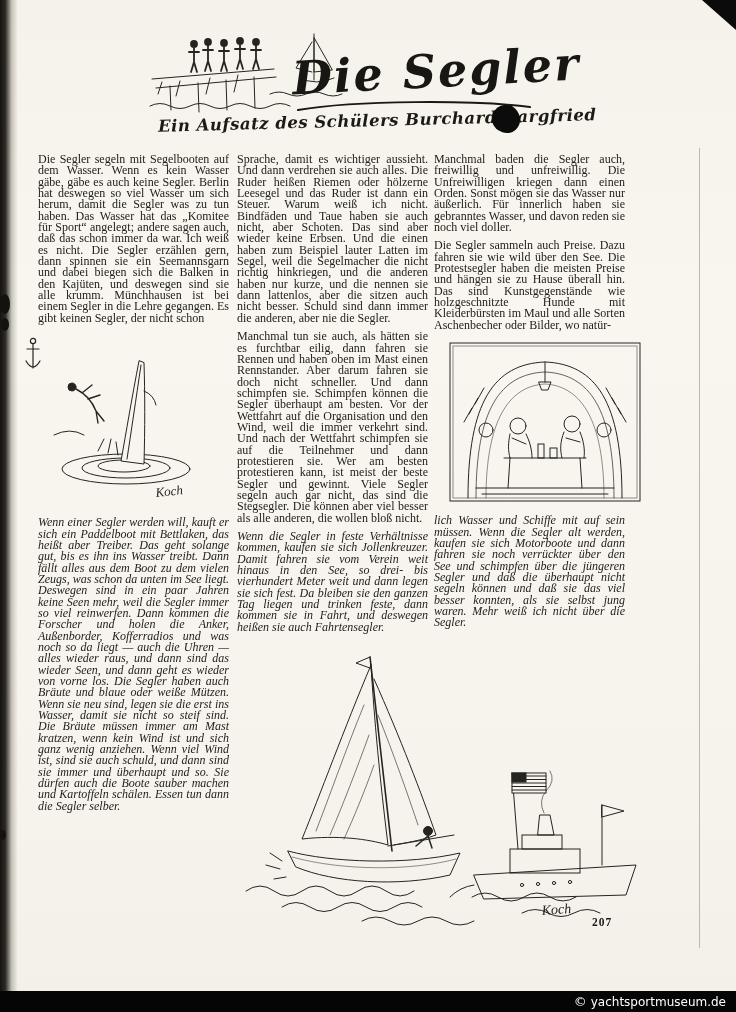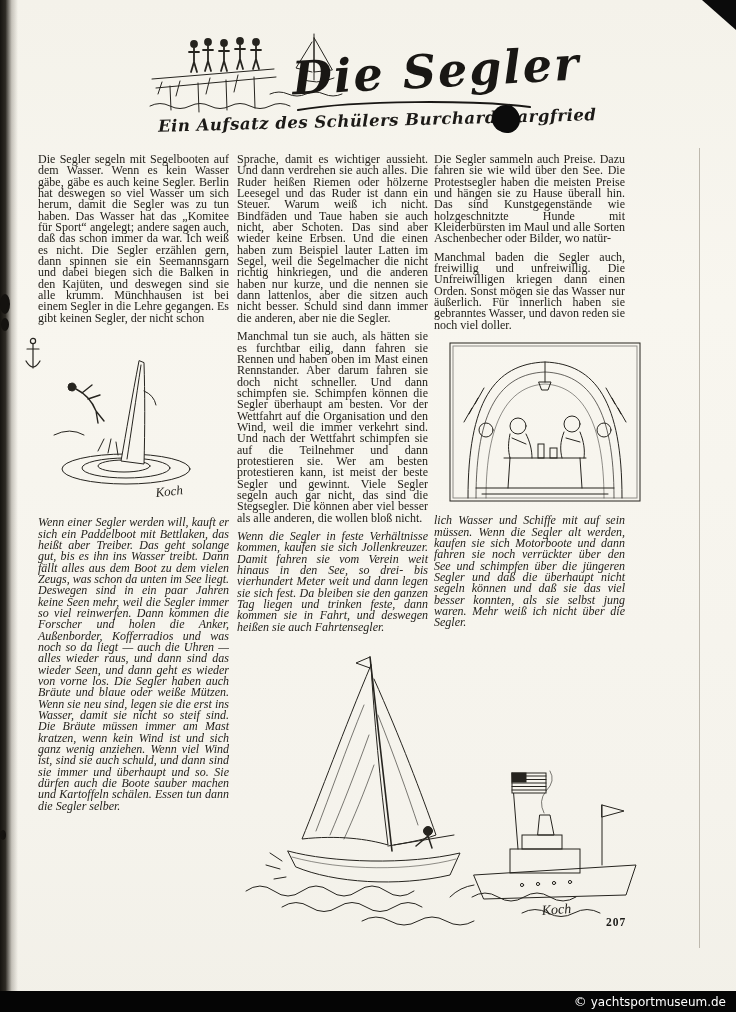--- a/index.html
+++ b/index.html
@@ -63,21 +63,21 @@
   .illu-capsize { margin:4px 0 6px 0; }
   .illu-cabin { margin:6px 0 7px 12px; }
   .illu-regatta { position:absolute; left:222px; top:645px; }
   .illu-anchor { position:absolute; left:24px; top:336px; }
 
   svg .sig {
     font-family:"Liberation Serif", serif; font-style:italic; fill:#26241f;
   }
 
   .page-number {
-    position:absolute; left:592px; top:916px; width:48px; text-align:center;
+    position:absolute; left:592px; top:916px; width:48px; text-align:left;
     font-size:11.5px; letter-spacing:1px; color:#1c1b18; font-weight:bold;
   }
 
   .watermark-bar {
     position:absolute; left:0; bottom:0; width:736px; height:21px;
     background:#050505; display:flex; align-items:center; justify-content:flex-end;
     padding-right:10px; gap:4px;
     font-family:"DejaVu Sans", sans-serif; color:#ffffff; font-size:12px;
   }
   .watermark-bar .c-icon { font-size:13px; line-height:1; }
@@ -165,22 +165,22 @@
     <p>Wenn einer Segler werden will, kauft er sich ein Paddelboot mit Bettlaken, das heißt aber Treiber. Das geht solange gut, bis es ihn ins Wasser treibt. Dann fällt alles aus dem Boot zu dem vielen Zeugs, was schon da unten im See liegt. Deswegen sind in ein paar Jahren keine Seen mehr, weil die Segler immer so viel reinwerfen. Dann kommen die Forscher und holen die Anker, Außenborder, Kofferradios und was noch so da liegt — auch die Uhren — alles wieder raus, und dann sind das wieder Seen, und dann geht es wieder von vorne los. Die Segler haben auch Bräute und blaue oder weiße Mützen. Wenn sie neu sind, legen sie die erst ins Wasser, damit sie nicht so steif sind. Die Bräute müssen immer am Mast kratzen, wenn kein Wind ist und sich ganz wenig anziehen. Wenn viel Wind ist, sind sie auch schuld, und dann sind sie immer und überhaupt und so. Sie dürfen auch die Boote sauber machen und Kartoffeln schälen. Essen tun dann die Segler selber.</p>
   </div>
 
   <div class="col col2">
     <p>Sprache, damit es wichtiger aussieht. Und dann verdrehen sie auch alles. Die Ruder heißen Riemen oder hölzerne Leesegel und das Ruder ist dann ein Steuer. Warum weiß ich nicht. Bindfäden und Taue haben sie auch nicht, aber Schoten. Das sind aber wieder keine Erbsen. Und die einen haben zum Beispiel lauter Latten im Segel, weil die Segelmacher die nicht richtig hinkriegen, und die anderen haben nur kurze, und die nennen sie dann lattenlos, aber die sitzen auch nicht besser. Schuld sind dann immer die anderen, aber nie die Segler.</p>
     <p>Manchmal tun sie auch, als hätten sie es furchtbar eilig, dann fahren sie Rennen und haben oben im Mast einen Rennstander. Aber darum fahren sie doch nicht schneller. Und dann schimpfen sie. Schimpfen können die Segler überhaupt am besten. Vor der Wettfahrt auf die Organisation und den Wind, weil die immer verkehrt sind. Und nach der Wettfahrt schimpfen sie auf die Teilnehmer und dann protestieren sie. Wer am besten protestieren kann, ist meist der beste Segler und gewinnt. Viele Segler segeln auch gar nicht, das sind die Stegsegler. Die können aber viel besser als alle anderen, die wollen bloß nicht.</p>
     <p>Wenn die Segler in feste Verhältnisse kommen, kaufen sie sich Jollenkreuzer. Damit fahren sie vom Verein weit hinaus in den See, so drei- bis vierhundert Meter weit und dann legen sie sich fest. Da bleiben sie den ganzen Tag liegen und trinken feste, dann kommen sie in Fahrt, und deswegen heißen sie auch Fahrtensegler.</p>
   </div>
 
   <div class="col col3">
+    <p>Manchmal baden die Segler auch, freiwillig und unfreiwillig. Die Unfreiwilligen kriegen dann einen Orden. Sonst mögen sie das Wasser nur äußerlich. Für innerlich haben sie gebranntes Wasser, und davon reden sie noch viel doller.</p>
     <p>Die Segler sammeln auch Preise. Dazu fahren sie wie wild über den See. Die Protestsegler haben die meisten Preise und hängen sie zu Hause überall hin. Das sind Kunstgegenstände wie holzgeschnitzte Hunde mit Kleiderbürsten im Maul und alle Sorten Aschenbecher oder Bilder, wo natür-</p>
-    <p>Manchmal baden die Segler auch, freiwillig und unfreiwillig. Die Unfreiwilligen kriegen dann einen Orden. Sonst mögen sie das Wasser nur äußerlich. Für innerlich haben sie gebranntes Wasser, und davon reden sie noch viel doller.</p>
 
     <svg class="illu illu-cabin" width="198" height="170" viewBox="0 0 198 170">
       <g stroke="#26241f" fill="none" stroke-width="1" stroke-linecap="round">
         <rect x="4" y="5" width="190" height="158"></rect>
         <rect x="7" y="8" width="184" height="152" opacity="0.5"></rect>
         <path d="M22 160 C22 64 48 26 99 24 C150 26 176 64 176 160"></path>
         <path d="M30 160 C30 72 54 36 99 34 C144 36 168 72 168 160" opacity="0.7"></path>
         <path d="M40 160 C40 84 62 48 99 46 C136 48 158 84 158 160" opacity="0.5"></path>
         <line x1="99" y1="24" x2="99" y2="44"></line>
           <path d="M93 44 h12 l-3 8 h-6 Z"></path>

